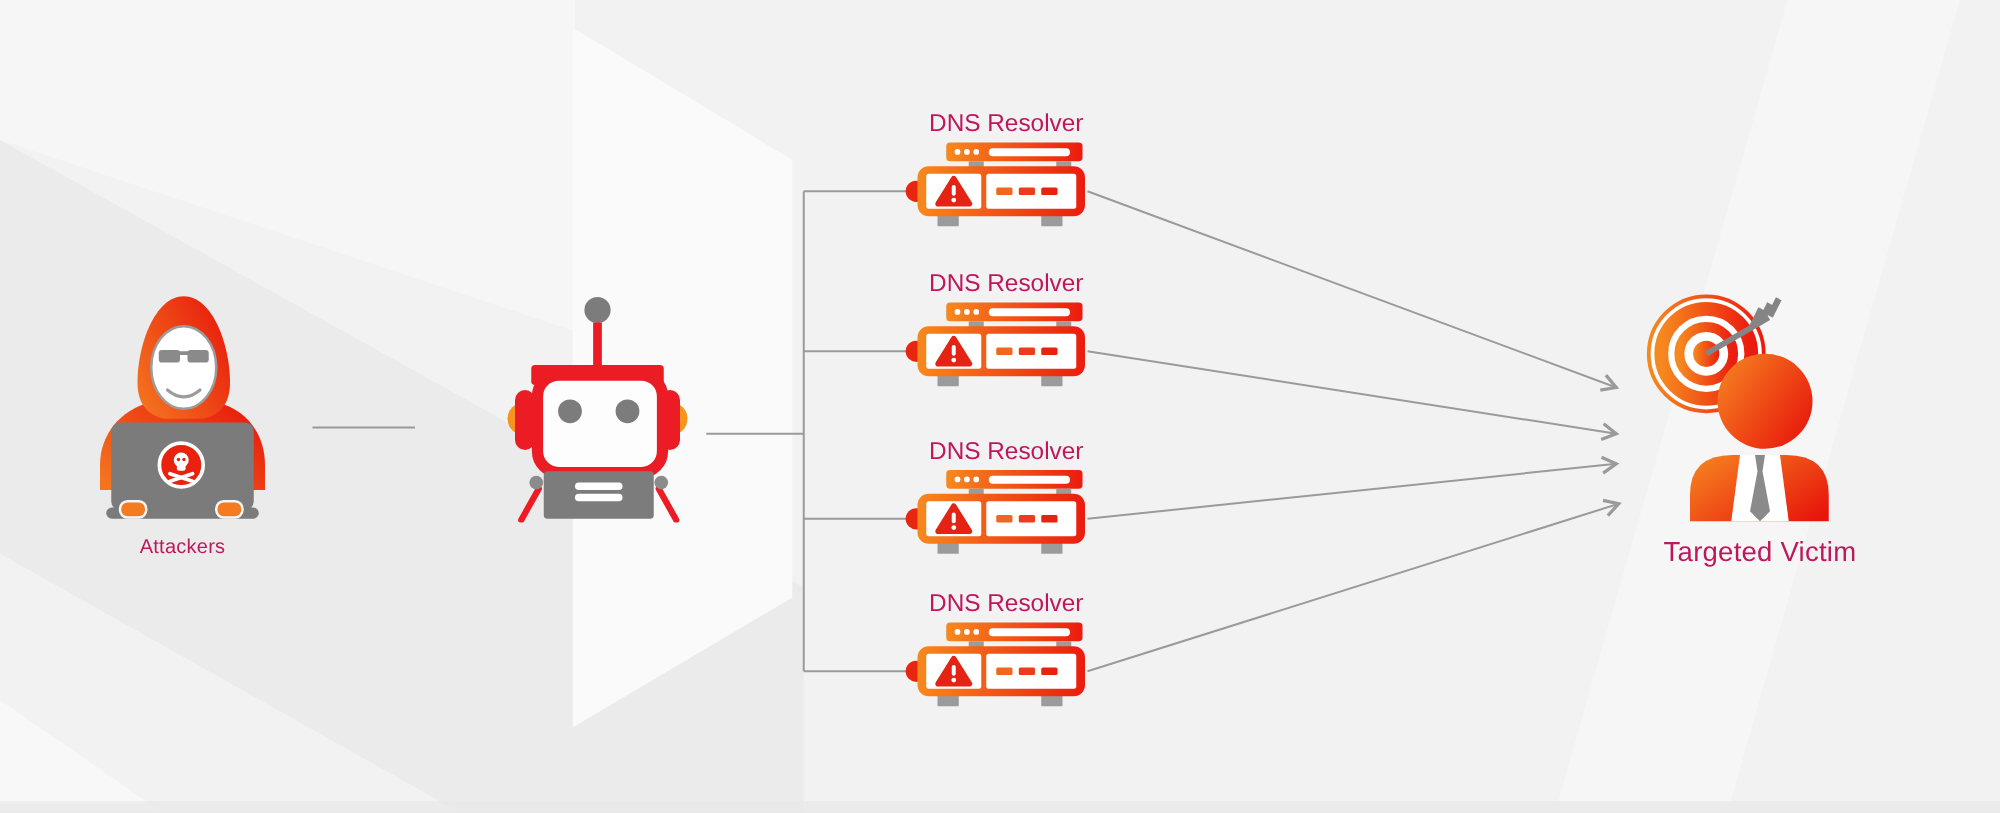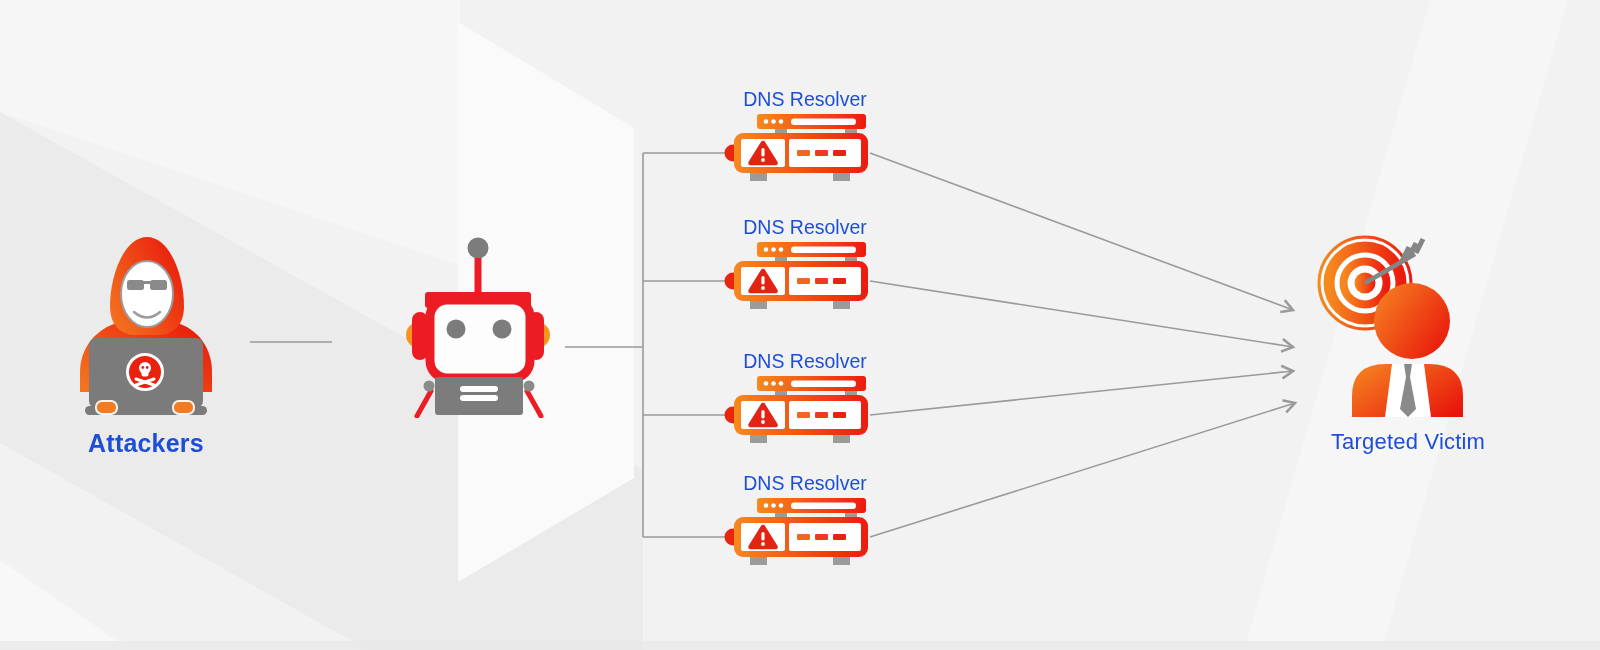--- a/index.html
+++ b/index.html
@@ -7,22 +7,22 @@
   .canvas{position:relative;width:1600px;height:650px;background:#f2f2f2;overflow:hidden;}
   .bg-shape{position:absolute;inset:0;pointer-events:none;}
   .poly-topleft{background:#f6f6f6;clip-path:polygon(0 0,460px 0,460px 265px,0 112px);}
   .poly-darkband{background:#ebebeb;clip-path:polygon(0 112px,643px 470px,643px 650px,368px 650px,0 443px);}
   .poly-whiteband{background:#fafafa;clip-path:polygon(458px 22px,634px 128px,634px 478px,458px 582px);}
   .poly-rightband{background:#f7f7f7;opacity:.75;clip-path:polygon(1430px 0,1568px 0,1382px 650px,1244px 650px);}
   .poly-bottomleft{background:#f8f8f8;clip-path:polygon(0 560px,130px 650px,0 650px);}
   .poly-bottomstrip{background:#e9e9e9;opacity:.8;clip-path:polygon(0 641px,1600px 641px,1600px 650px,0 650px);}
   .connectors{position:absolute;left:0;top:0;z-index:1;pointer-events:none;}
   .node-icon{position:absolute;z-index:2;}
-  .node-label{position:absolute;z-index:3;text-align:center;color:#1d4ed8;}
-  .label-main{width:200px;font-size:25px;font-weight:700;letter-spacing:.2px;}
+  .node-label{position:absolute;z-index:3;text-align:center;color:#be185d;}
+  .label-main{width:200px;font-size:16px;font-weight:400;letter-spacing:.2px;}
   .label-victim{width:220px;font-size:22px;font-weight:400;letter-spacing:.2px;}
   .label-resolver{width:200px;font-size:19.5px;font-weight:500;}
   svg{display:block;}
 </style>
 </head>
 <body>
 
 <div class="canvas">
 
   <div class="bg-shape poly-topleft"></div>

